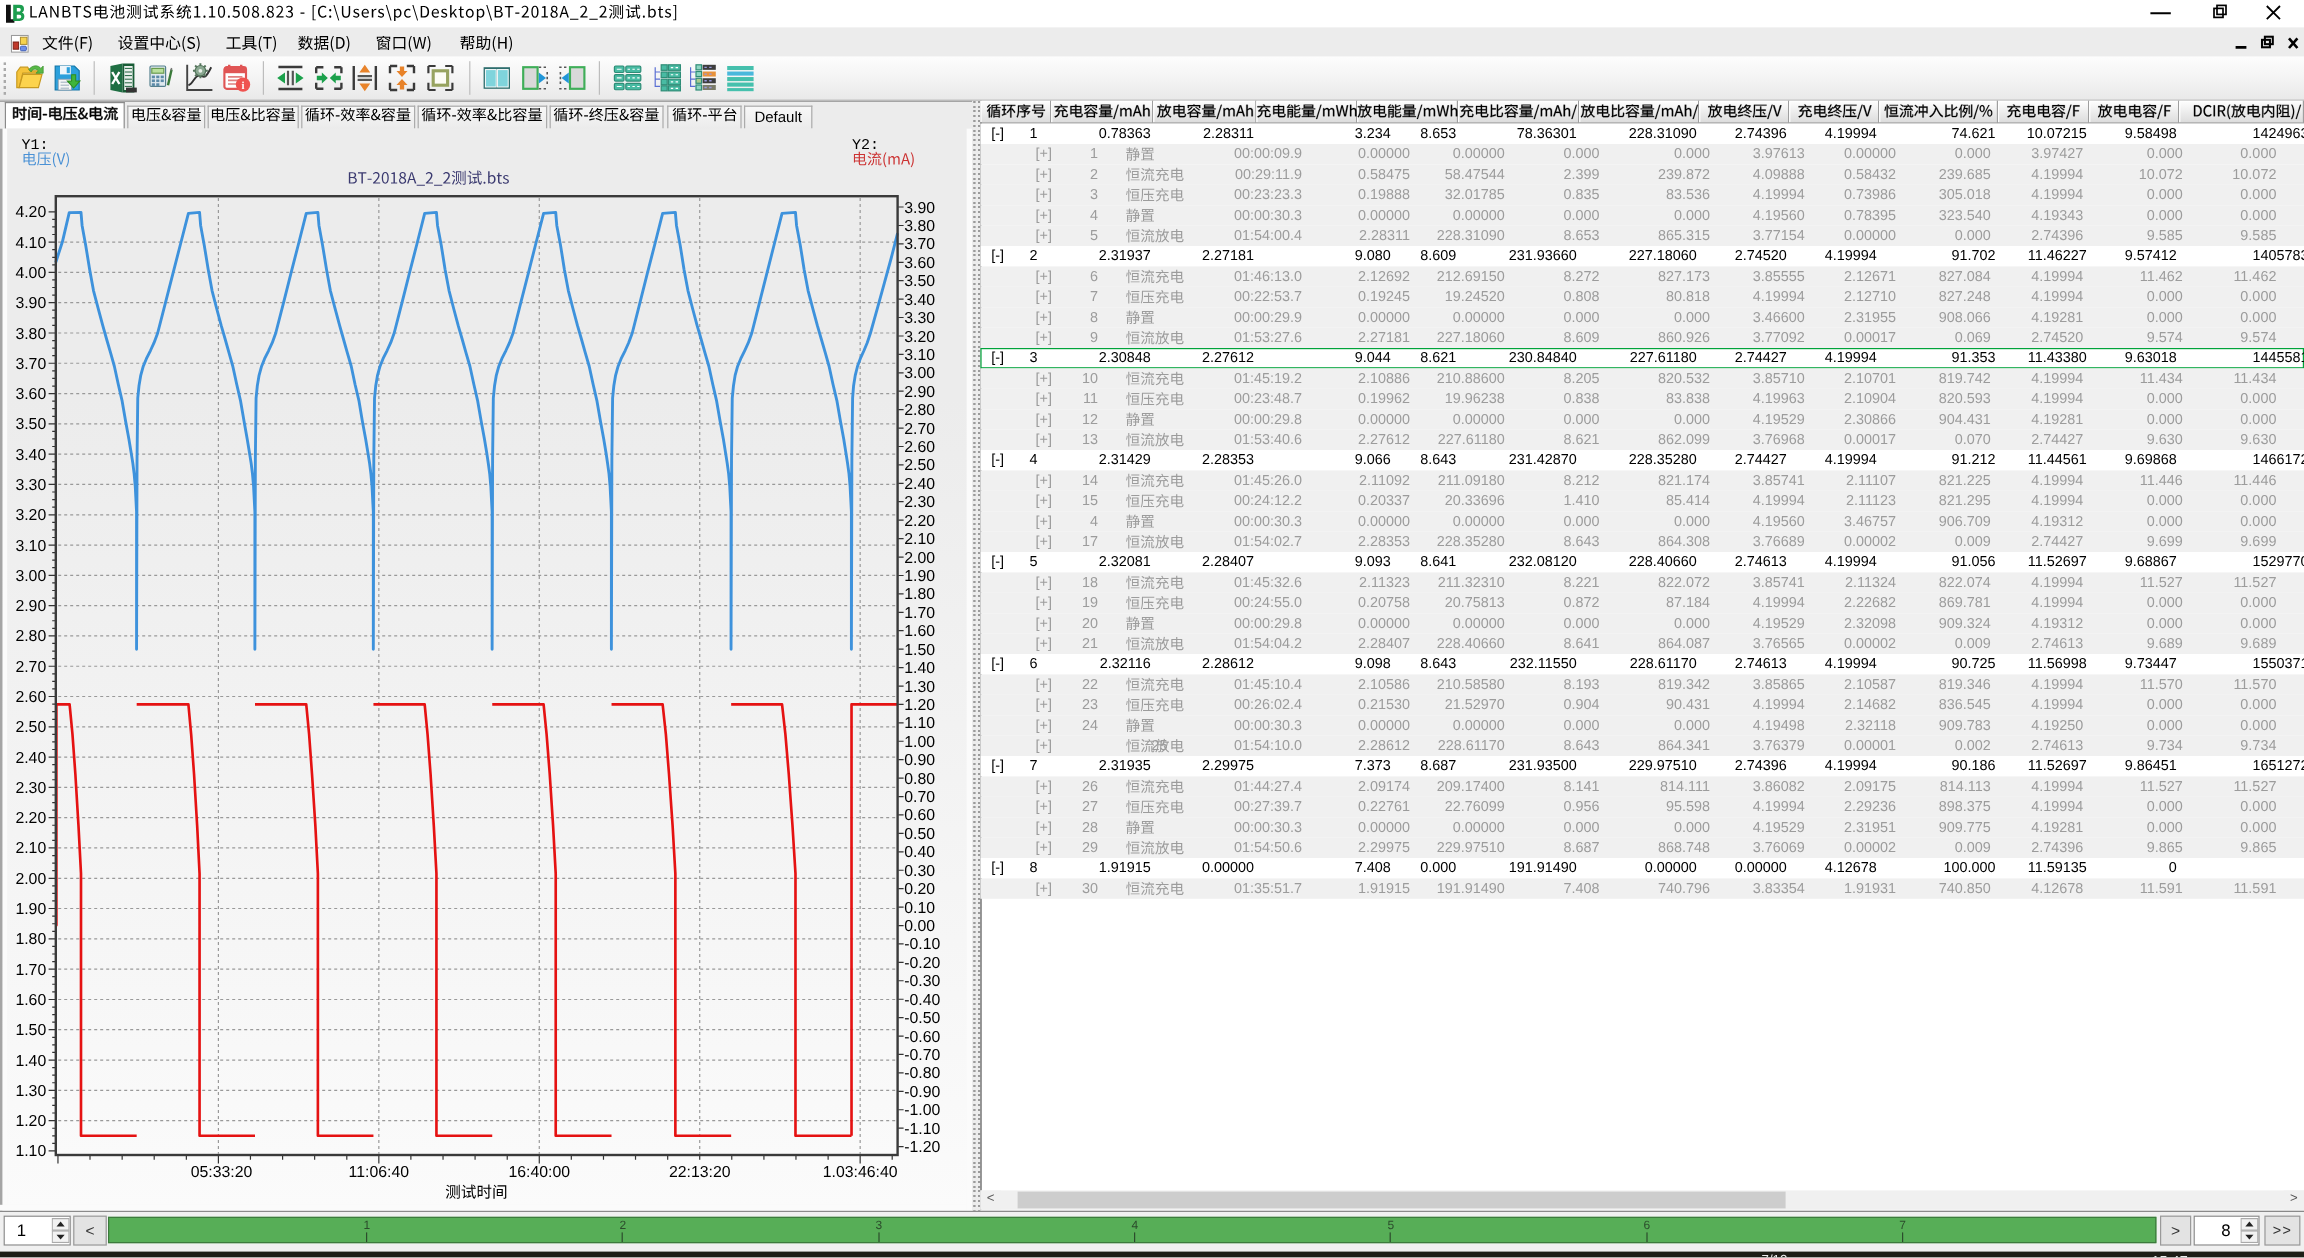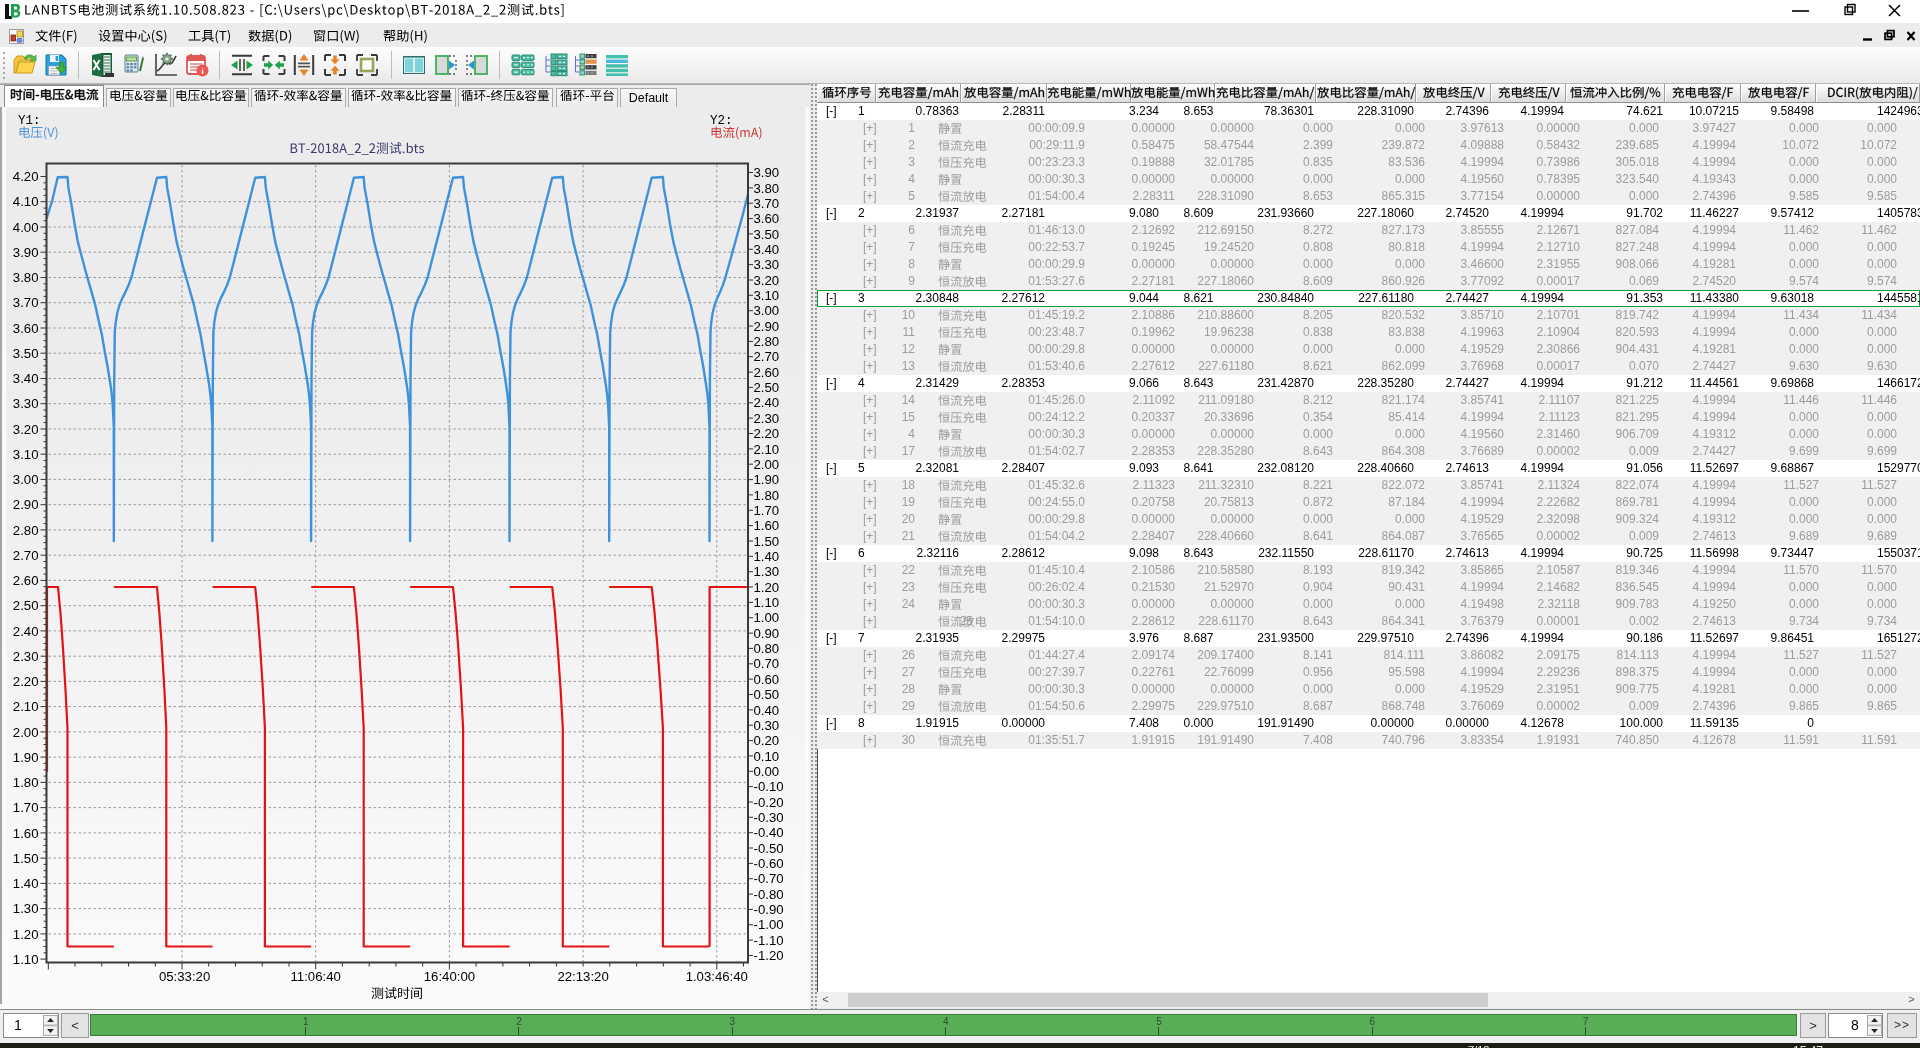--- a/index.html
+++ b/index.html
@@ -729,42 +729,42 @@
     </div>
     <div class="cr" style="top:409px">
       <i style="left:46px">[+]</i>
       <i style="right:1005px">15</i>
       <svg style="position:absolute;left:121px;top:2px" width="52" height="14">
         <use href="#sn恒压充电"></use>
       </svg>
       <i class="h0">00:24:12.2</i>
       <i class="h1">0.20337</i>
       <i class="h2">20.33696</i>
-      <i class="h3">0.354</i>
+      <i class="h3">1.410</i>
       <i class="h4">85.414</i>
       <i class="h5">4.19994</i>
       <i class="h6">2.11123</i>
       <i class="h7">821.295</i>
       <i class="h8">4.19994</i>
       <i class="h9">0.000</i>
       <i class="h10">0.000</i>
     </div>
     <div class="cr" style="top:426px">
       <i style="left:46px">[+]</i>
       <i style="right:1005px">4</i>
       <svg style="position:absolute;left:121px;top:2px" width="52" height="14">
         <use href="#sn静置"></use>
       </svg>
       <i class="h0">00:00:30.3</i>
       <i class="h1">0.00000</i>
       <i class="h2">0.00000</i>
       <i class="h3">0.000</i>
       <i class="h4">0.000</i>
       <i class="h5">4.19560</i>
-      <i class="h6">2.31460</i>
+      <i class="h6">3.46757</i>
       <i class="h7">906.709</i>
       <i class="h8">4.19312</i>
       <i class="h9">0.000</i>
       <i class="h10">0.000</i>
     </div>
     <div class="cr" style="top:443px">
       <i style="left:46px">[+]</i>
       <i style="right:1005px">17</i>
       <svg style="position:absolute;left:121px;top:2px" width="52" height="14">
         <use href="#sn恒流放电"></use>
@@ -955,21 +955,21 @@
       <i class="h7">0.002</i>
       <i class="h8">2.74613</i>
       <i class="h9">9.734</i>
       <i class="h10">9.734</i>
     </div>
     <div class="pr" style="top:630px;">
       <i style="left:9px">[-]</i>
       <i style="left:41px">7</i>
       <i class="q0">2.31935</i>
       <i class="q1">2.29975</i>
-      <i class="q2">3.976</i>
+      <i class="q2">7.373</i>
       <i class="q3">8.687</i>
       <i class="q4">231.93500</i>
       <i class="q5">229.97510</i>
       <i class="q6">2.74396</i>
       <i class="q7">4.19994</i>
       <i class="q8">90.186</i>
       <i class="q9">11.52697</i>
       <i class="q10">9.86451</i>
       <i style="left:1060px">1651272</i>
     </div>

